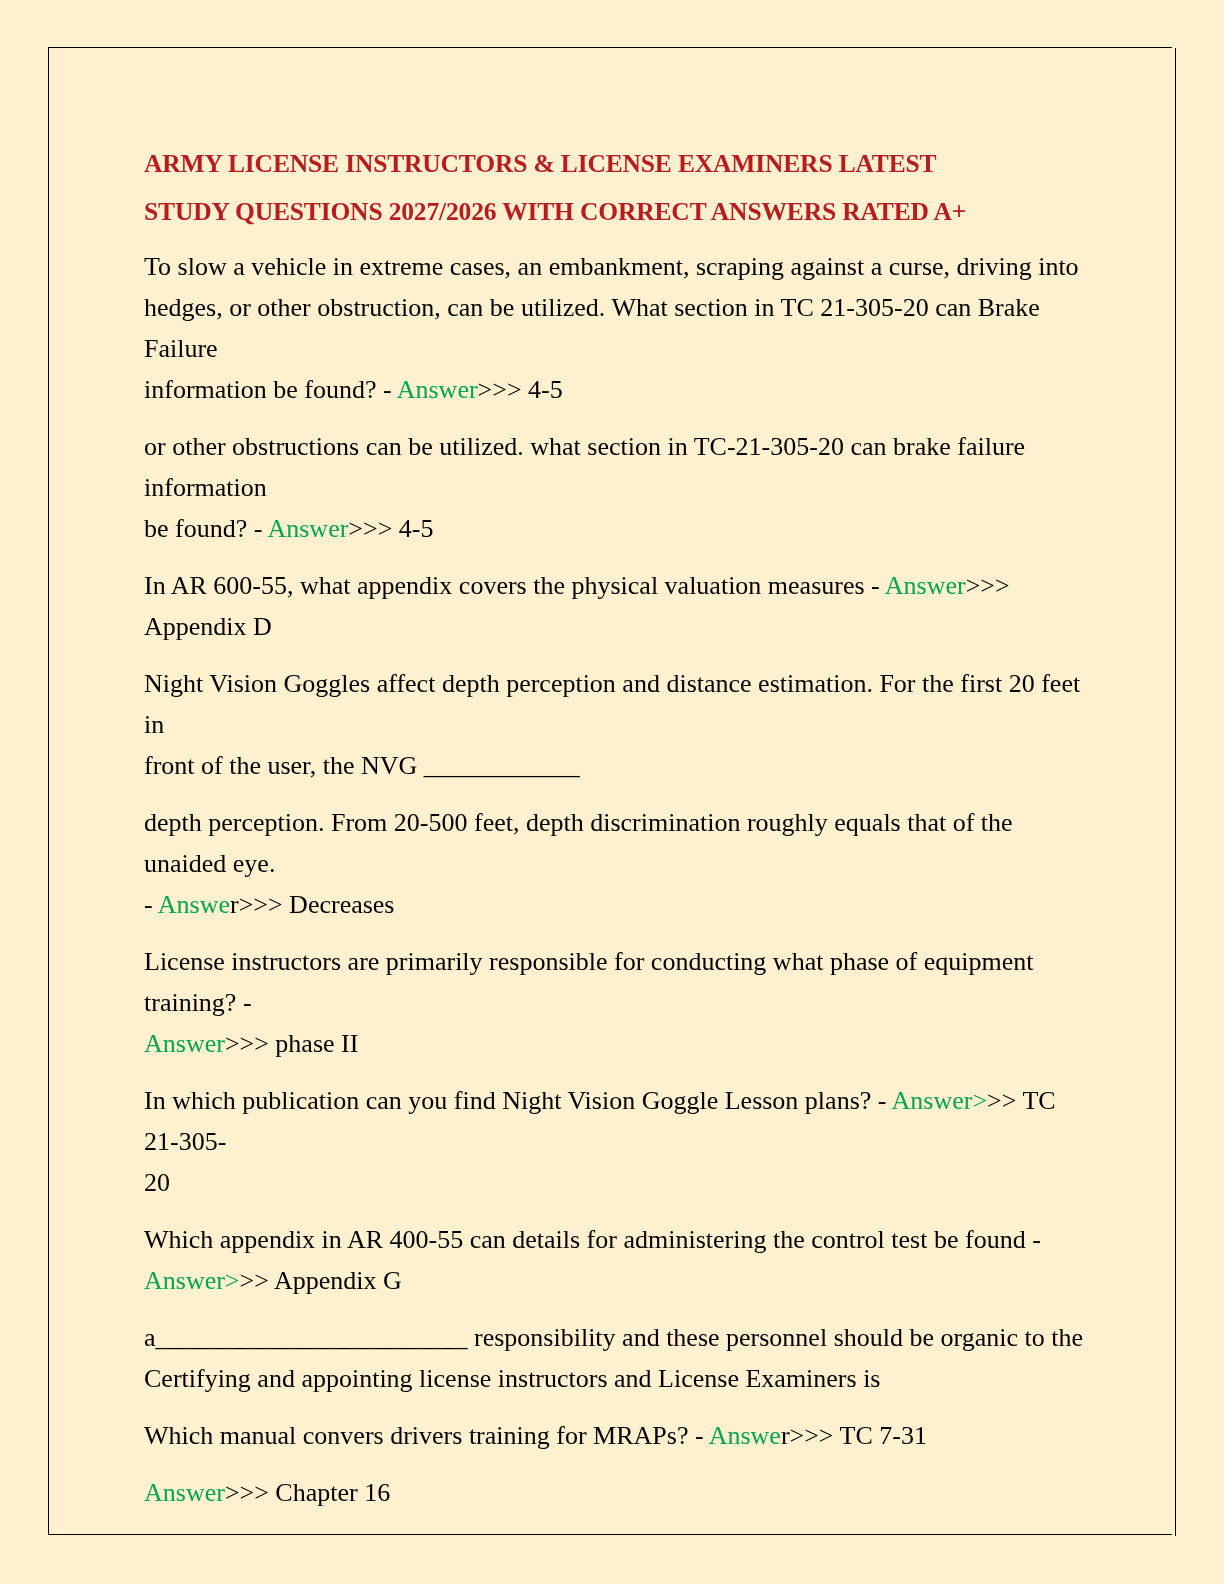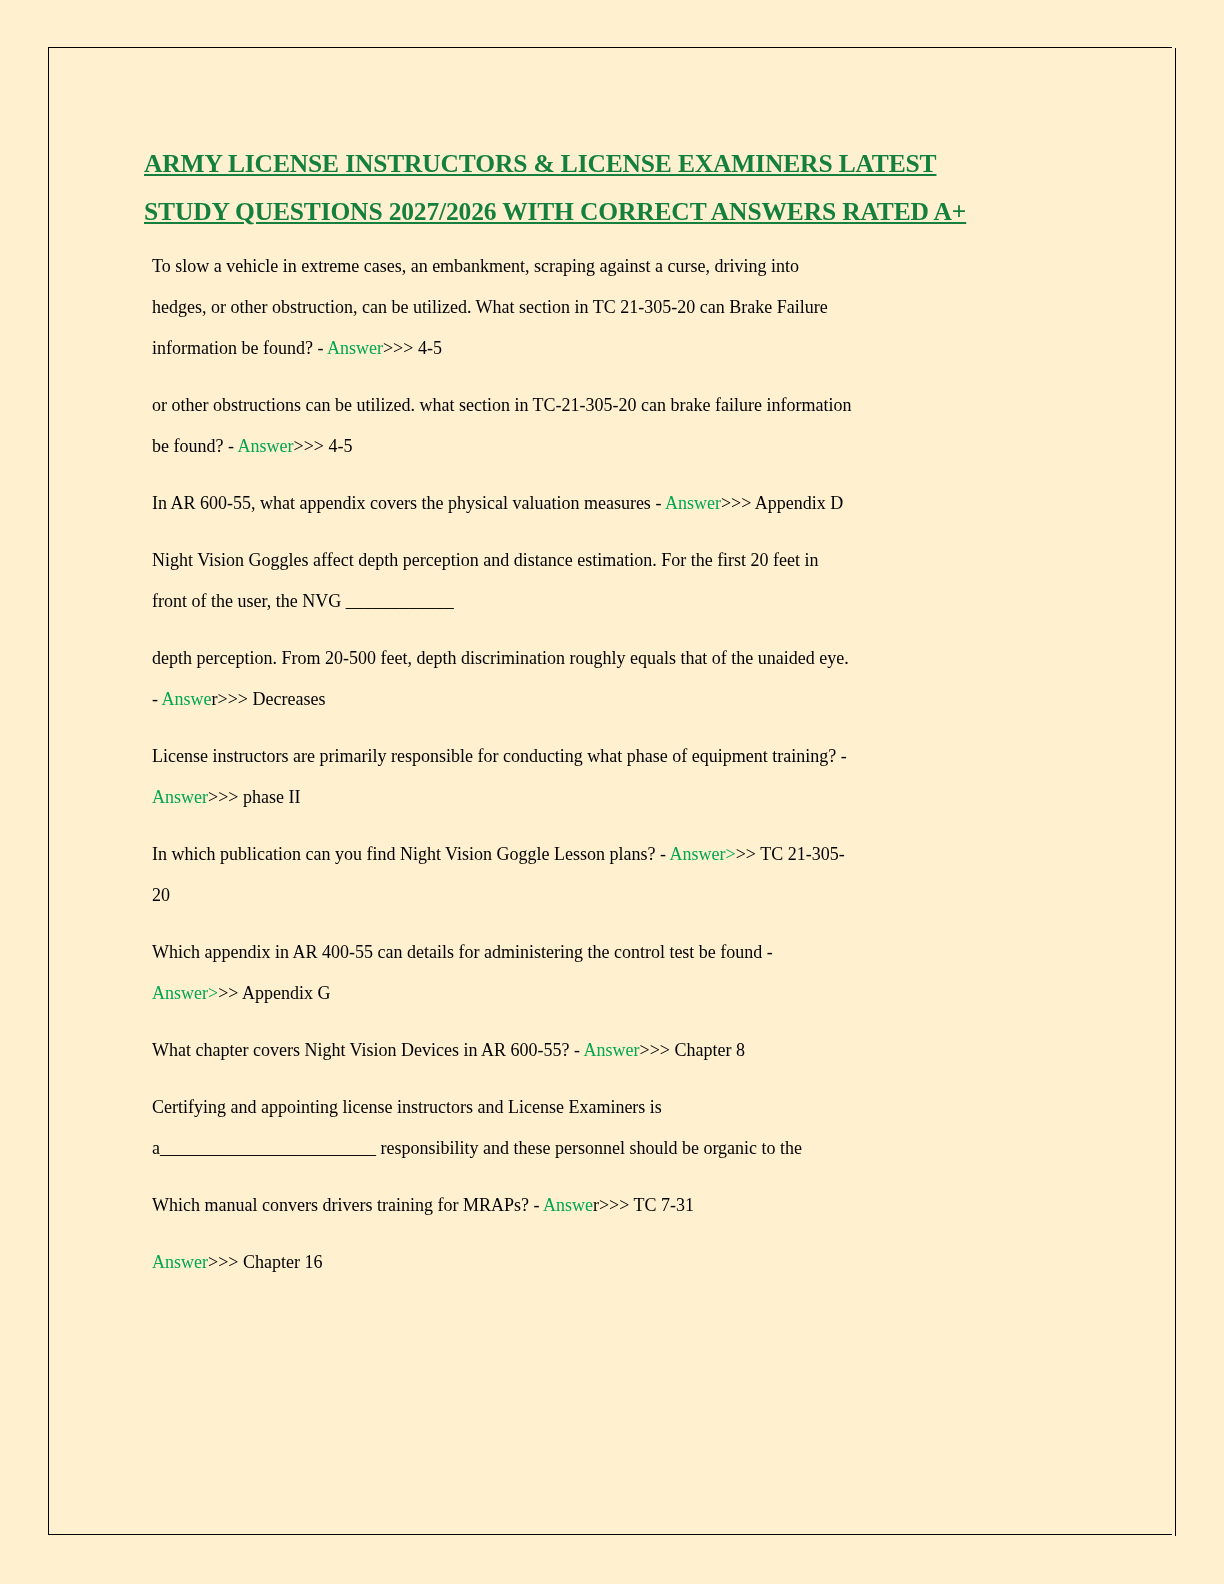--- a/index.html
+++ b/index.html
@@ -55,41 +55,41 @@
     }
     .title {
       color: #c00000;
       font-weight: bold;
       font-size: 25.5px;
       line-height: 48px;
       margin: 0 0 10px 0;
       letter-spacing: -0.15px;
     }
     .qa {
-      font-size: 18px;
+      font-size: 26px;
       line-height: 41px;
-      margin: 0 0 16px 8px;
+      margin: 0 0 16px 0;
     }
     .green {
       color: #00a650;
     }
     .line {
       display: block;
     }
   </style>
 </head>
 <body style="background: rgb(255, 241, 208);">
 
 <div class="border-top"></div>
 <div class="border-bottom"></div>
 <div class="border-left"></div>
 <div class="border-right"></div>
 
 <div class="content">
-  <div class="title" style="color: #15803d; text-decoration: underline;">
+  <div class="title" style="color: #b91c1c;">
     <span class="line">ARMY LICENSE INSTRUCTORS &amp; LICENSE EXAMINERS LATEST</span>
     <span class="line">STUDY QUESTIONS 2027/2026 WITH CORRECT ANSWERS RATED A+</span>
   </div>
   <div id="qa-list">
       <div class="qa">
         <span class="line">To slow a vehicle in extreme cases, an embankment, scraping against a curse, driving into</span>
         <span class="line">hedges, or other obstruction, can be utilized. What section in TC 21-305-20 can Brake Failure</span>
         <span class="line"><span>information be found? - </span><span class="green" style="color: rgb(0, 166, 80);">Answer</span><span>&gt;&gt;&gt; 4-5</span></span>
       </div>
       <div class="qa">
@@ -113,25 +113,22 @@
       </div>
       <div class="qa">
         <span class="line"><span>In which publication can you find Night Vision Goggle Lesson plans? - </span><span class="green" style="color: rgb(0, 166, 80);">Answer&gt;</span><span>&gt;&gt; TC 21-305-</span></span>
         <span class="line">20</span>
       </div>
       <div class="qa">
         <span class="line">Which appendix in AR 400-55 can details for administering the control test be found -</span>
         <span class="line"><span></span><span class="green" style="color: rgb(0, 166, 80);">Answer&gt;</span><span>&gt;&gt; Appendix G</span></span>
       </div>
       <div class="qa">
-        <span class="line"><span>What chapter covers Night Vision Devices in AR 600-55? - </span><span class="green" style="color: rgb(0, 166, 80);">Answer</span><span>&gt;&gt;&gt; Chapter 8</span></span>
-      </div>
-      <div class="qa">
+        <span class="line">a________________________ responsibility and these personnel should be organic to the</span>
         <span class="line">Certifying and appointing license instructors and License Examiners is</span>
-        <span class="line">a________________________ responsibility and these personnel should be organic to the</span>
       </div>
       <div class="qa">
         <span class="line"><span>Which manual convers drivers training for MRAPs? - </span><span class="green" style="color: rgb(0, 166, 80);">Answe</span><span>r</span><span>&gt;&gt;&gt; TC 7-31</span></span>
       </div>
       <div class="qa">
         <span class="line"><span></span><span class="green" style="color: rgb(0, 166, 80);">Answer</span><span>&gt;&gt;&gt; Chapter 16</span></span>
       </div>
     </div>
 </div>
 

